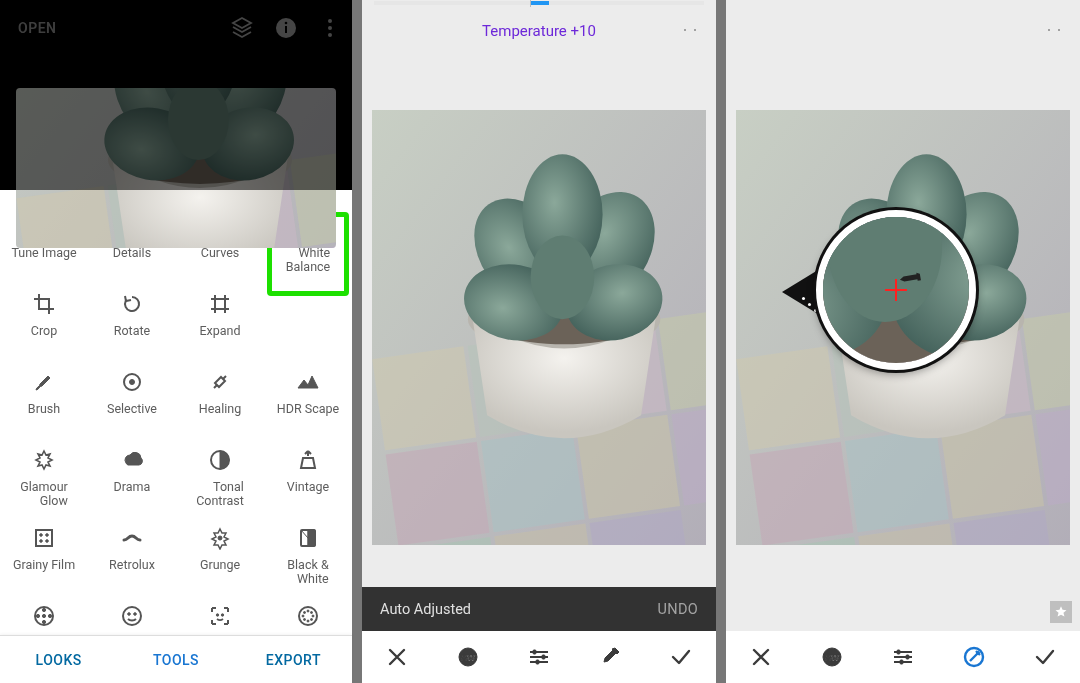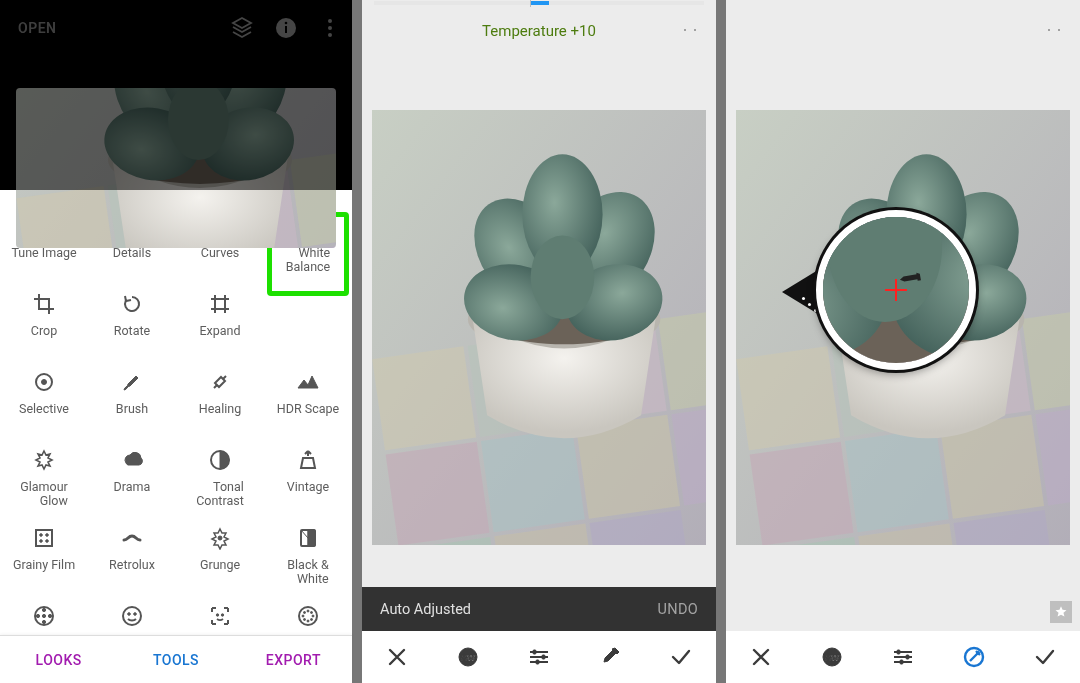--- a/index.html
+++ b/index.html
@@ -19,33 +19,33 @@
   .succ { width:100%; height:100%; display:block; }
   
   .grid { position:absolute; left:0; right:0; top:190px; bottom:48px; background:#fff; overflow:hidden; padding-top:20px; }
   .row { display:flex; }
   .cell { width:88px; height:78px; display:flex; flex-direction:column; align-items:center; justify-content:flex-start; cursor:pointer; position:relative; }
   .cell svg { width:24px; height:24px; margin-top:4px; fill:#555; stroke:#555; }
   .cell .lbl { font-size:12.5px; color:#5d5d5d; text-align:right; margin-top:8px; line-height:1.15; }
   .hl { position:absolute; border:5px solid #1de000; border-radius:4px; pointer-events:none; top:2px; left:3px; right:3px; height:84px; }
   
   .tabs { position:absolute; bottom:0; left:0; right:0; height:48px; background:#fff; display:flex; border-top:1px solid #ddd; box-shadow:0 -1px 3px rgba(0,0,0,.05);}
-  .tab { flex:1; display:flex; align-items:center; justify-content:center; font-size:14px; font-weight:500; letter-spacing:.5px; color:#a21caf; cursor:pointer;}
+  .tab { flex:1; display:flex; align-items:center; justify-content:center; font-size:14px; font-weight:500; letter-spacing:.5px; color:#0369a1; cursor:pointer;}
   .tab.active { color:#1976D2; }
   
   .p2 { width:354px; flex:0 0 354px; }
   .p3 { width:354px; flex:0 0 354px; }
   .p2 .imgarea, .p3 .imgarea { position:absolute; left:10px; right:10px; top:110px; height:435px; background:#999; overflow:hidden;}
   .slider-track { position:absolute; top:0; left:12px; right:12px; height:6px; display:flex; }
   .slider-seg { height:4px; margin-top:1px; }
   .seg-left { flex:1; background:#e6e6e6; }
   .seg-blue { width:18px; background:#2196F3; }
   .seg-center { width:1px; background:#bbb; height:8px; margin-top:-1px;}
   .seg-right { flex:1; background:#e6e6e6; }
-  .param { position:absolute; top:22px; left:0; right:0; text-align:center; font-size:15px; color:#4d7c0f;}
+  .param { position:absolute; top:22px; left:0; right:0; text-align:center; font-size:15px; color:#6d28d9;}
   .compare { position:absolute; top:18px; right:14px; }
   .compare svg { width:24px; height:24px; fill:#888; }
   .snack { position:absolute; bottom:52px; left:0; right:0; height:44px; background:#323232; display:flex; align-items:center; padding:0 18px; color:#e0e0e0; font-size:14.5px;}
   .snack .undo { margin-left:auto; color:#a3a3a3; font-weight:400; letter-spacing:.3px; cursor:pointer;}
   .bbar { position:absolute; bottom:0; left:0; right:0; height:52px; background:#fff; display:flex; align-items:center; justify-content:space-around;}
   .bbar .bicon { width:54px; height:52px; display:flex; align-items:center; justify-content:center; cursor:pointer;}
   .bbar svg { width:24px; height:24px; fill:#3b3b3b; stroke:#3b3b3b; }
   .bbar .active svg { fill:#1976D2; stroke:#1976D2; }
   .star-badge { position:absolute; right:8px; bottom:60px; width:22px; height:22px; background:#bfbfbf; display:flex; align-items:center; justify-content:center;}
   .star-badge svg { width:14px; height:14px; fill:#fff; }
@@ -227,30 +227,30 @@
             <svg viewBox="0 0 24 24">
               <path d="M7 3v4H3M17 3v4h4M7 21v-4H3M17 21v-4h4" fill="none" stroke="#555" stroke-width="2"></path>
               <rect x="7" y="7" width="10" height="10" fill="none" stroke="#555" stroke-width="2"></rect>
             </svg>
             <div class="lbl">Expand</div>
           </div>
         </div>
         <div class="row">
           <div class="cell">
             <svg viewBox="0 0 24 24">
+              <path d="M4 20c3 0 3-4 6-4l8-8-2-2-8 8c0 3-4 3-4 6z"></path> 
+            </svg>
+            <div class="lbl">Brush</div>
+          </div>
+          <div class="cell">
+            <svg viewBox="0 0 24 24">
               <circle cx="12" cy="12" r="8" fill="none" stroke="#555" stroke-width="2"></circle>
               <circle cx="12" cy="12" r="2.5"></circle>
             </svg>
             <div class="lbl">Selective</div>
-          </div>
-          <div class="cell">
-            <svg viewBox="0 0 24 24">
-              <path d="M4 20c3 0 3-4 6-4l8-8-2-2-8 8c0 3-4 3-4 6z"></path> 
-            </svg>
-            <div class="lbl">Brush</div>
           </div>
           <div class="cell">
             <svg viewBox="0 0 24 24">
               <path d="M7 13l4 4 6-6-4-4zM13 7l4 4" fill="none" stroke="#555" stroke-width="2"></path>
               <path d="M9 15l-3 3M15 9l3-3" stroke="#555" stroke-width="2"></path>
             </svg>
             <div class="lbl">Healing</div>
           </div>
           <div class="cell">
             <svg viewBox="0 0 24 24">

